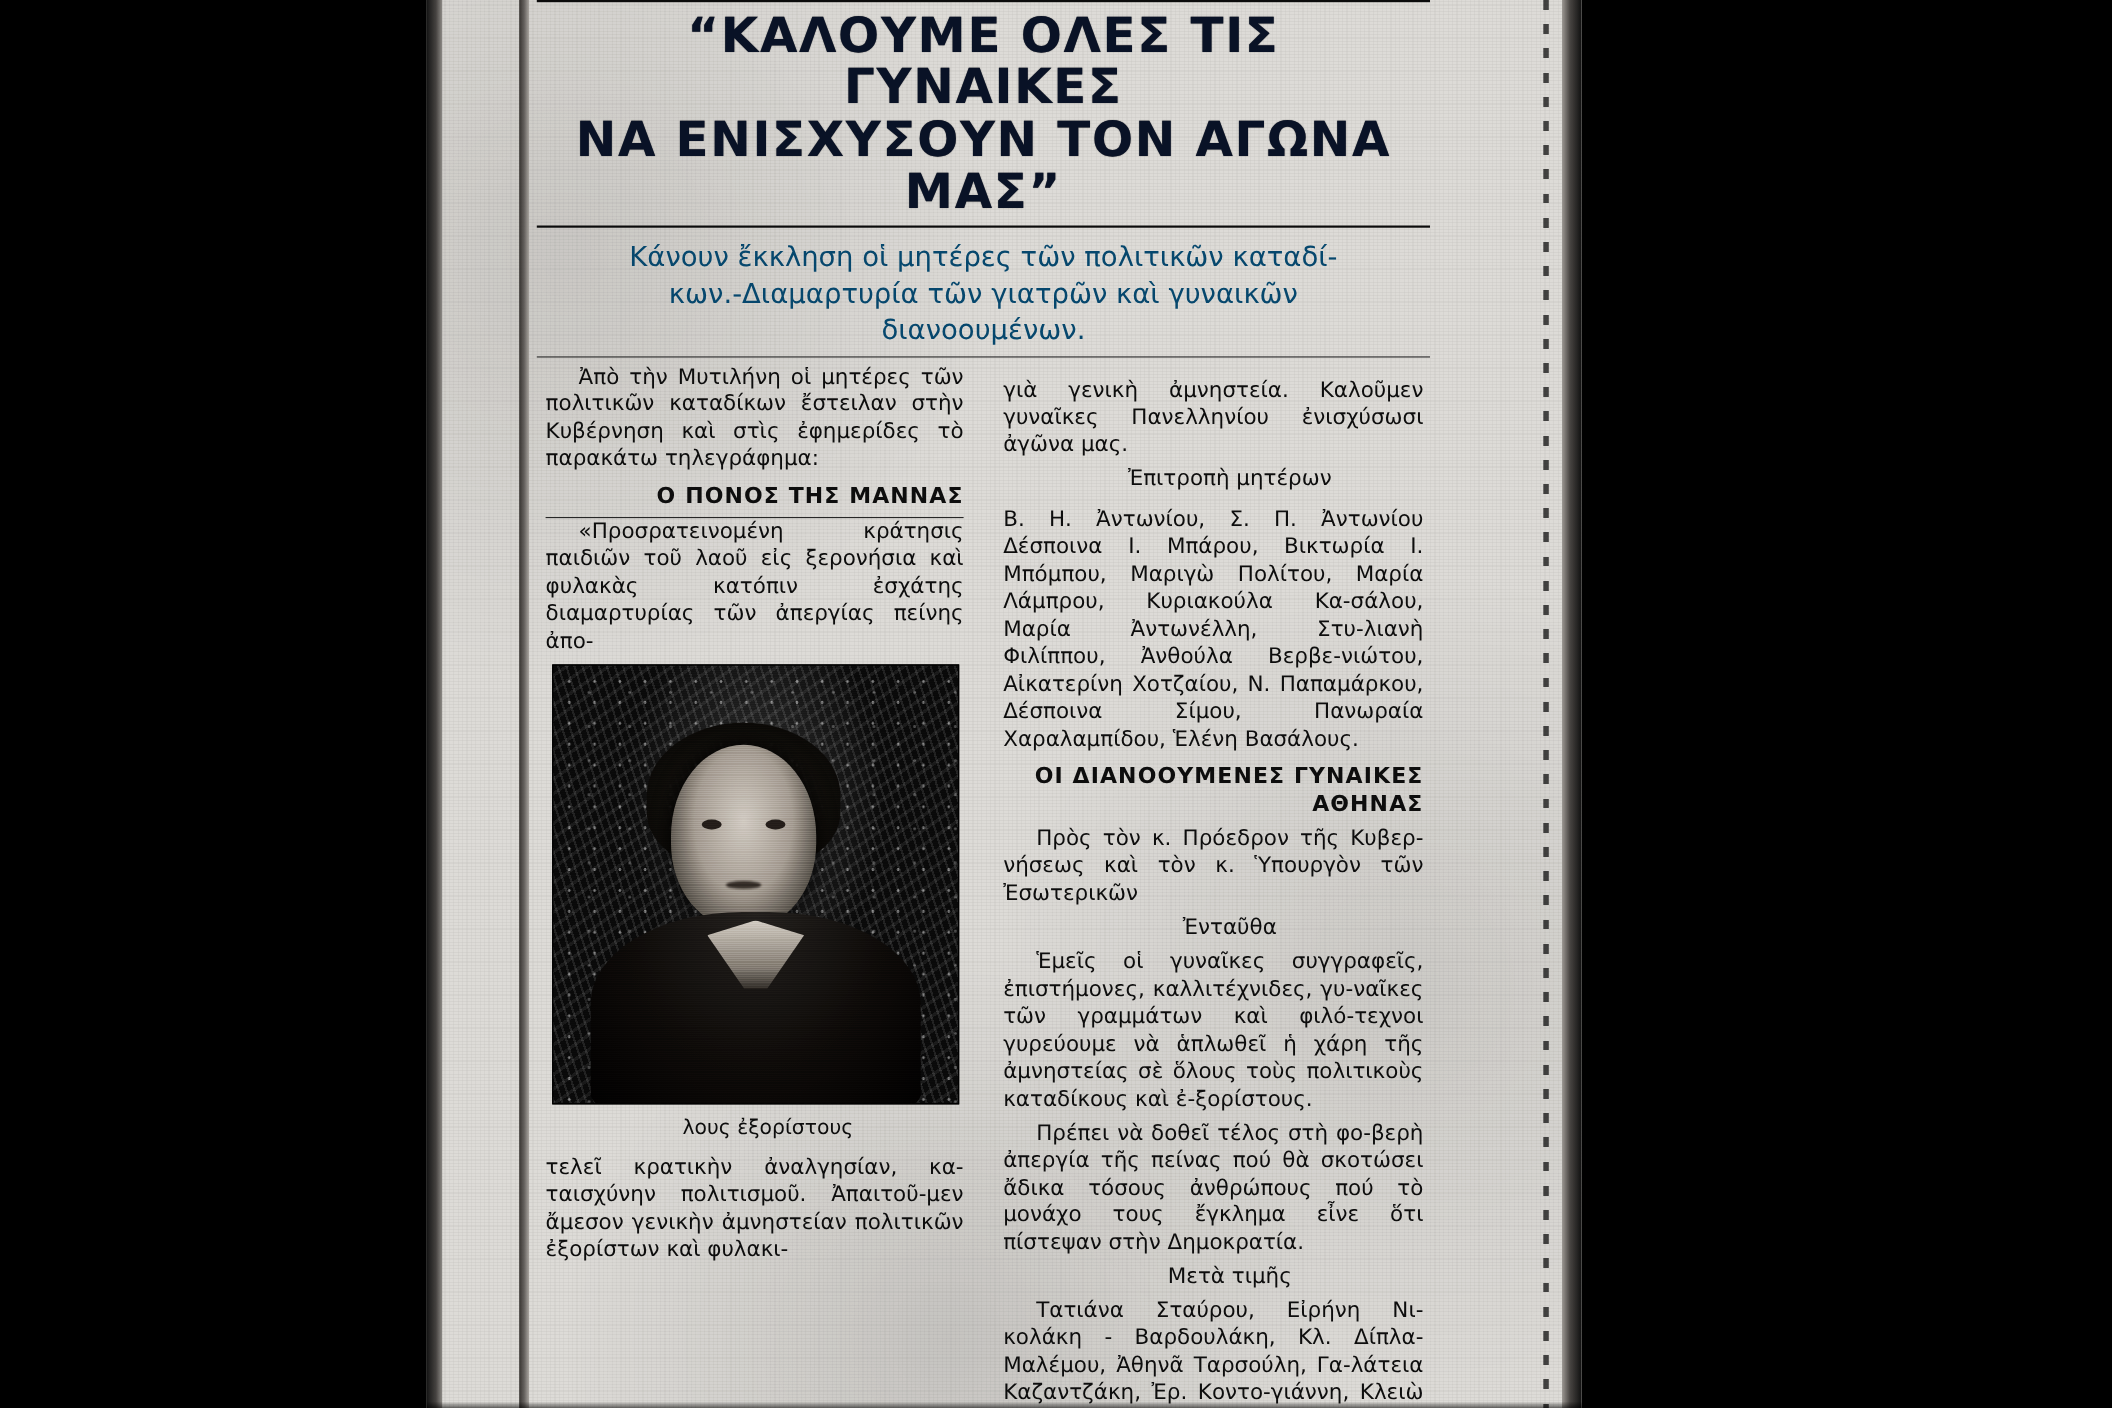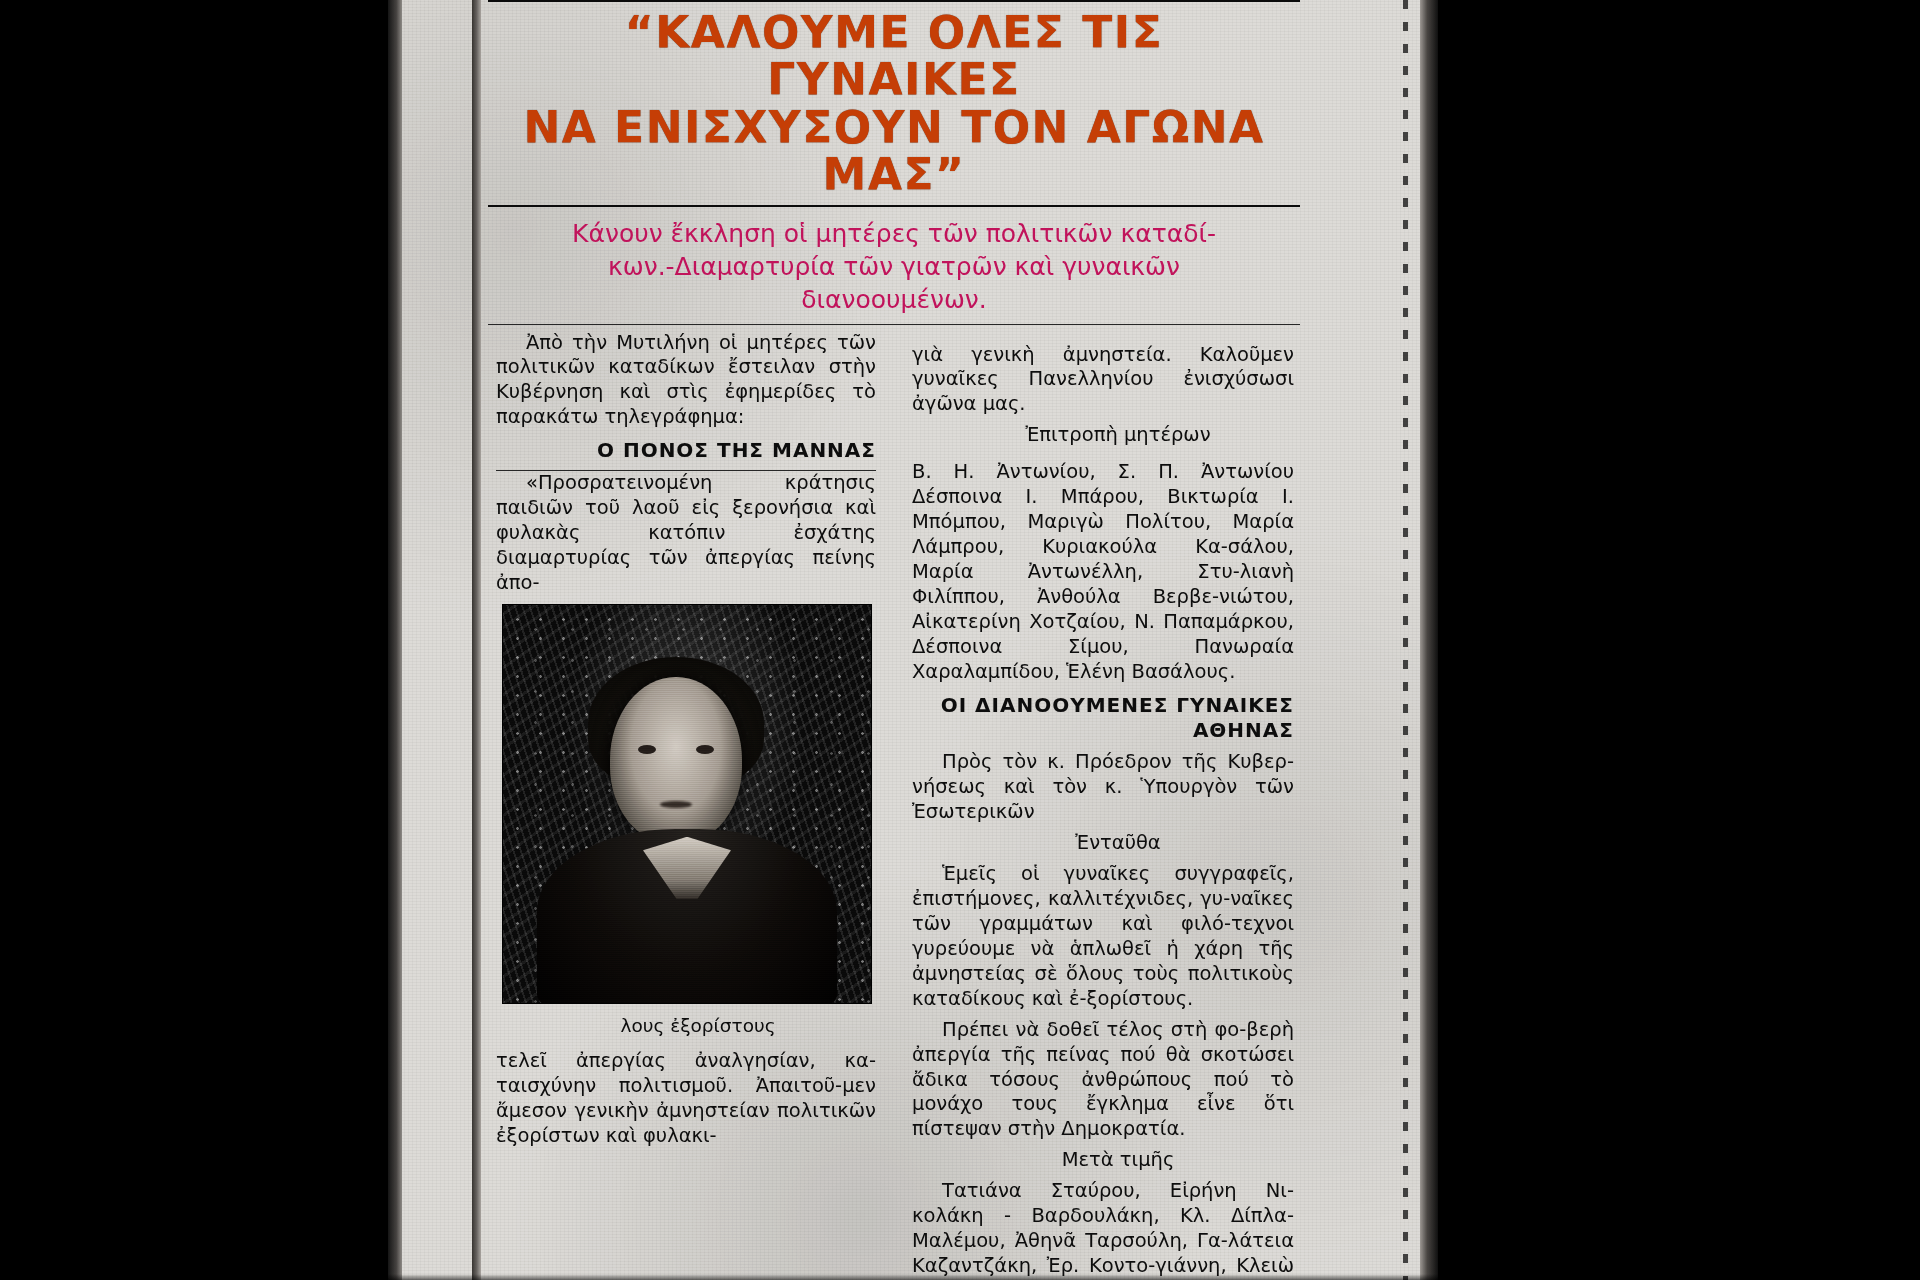--- a/index.html
+++ b/index.html
@@ -100,33 +100,33 @@
   .rule.thin { height: 1px; background: #2b2b2b; }
 
   .headline {
     font-family: "DejaVu Sans", sans-serif;
     font-weight: bold;
     font-size: 44px;
     line-height: 1.06;
     letter-spacing: 1.5px;
     text-align: center;
     padding: 8px 6px 6px 6px;
-    color: #c2410c;
+    color: #0f172a;
     text-shadow: 0 0 1px rgba(0,0,0,0.6);
   }
   .headline .l1 { display: block; }
   .headline .l2 { display: block; margin-top: 2px; }
 
   .subhead {
     font-family: "DejaVu Sans", sans-serif;
     font-size: 25px;
     line-height: 1.32;
     text-align: center;
     padding: 10px 16px 8px 16px;
-    color: #be185d;
+    color: #0c4a6e;
   }
 
   .columns {
     display: flex;
     gap: 0px;
     padding-top: 6px;
   }
   .col {
     width: 50%;
     box-sizing: border-box;
@@ -321,21 +321,21 @@
               <div class="body"></div>
               <div class="collar"></div>
               <div class="grain"></div>
             </div>
           </div>
 
           <p class="caption">
             <span class="last">λους ἐξορίστους</span>
           </p>
 
-          <p class="body noind">τελεῖ ἀπεργίας ἀναλγησίαν, κα-ταισχύνην πολιτισμοῦ. Ἀπαιτοῦ-μεν ἄμεσον γενικὴν ἀμνηστείαν πολιτικῶν ἐξορίστων καὶ φυλακι-</p>
+          <p class="body noind">τελεῖ κρατικὴν ἀναλγησίαν, κα-ταισχύνην πολιτισμοῦ. Ἀπαιτοῦ-μεν ἄμεσον γενικὴν ἀμνηστείαν πολιτικῶν ἐξορίστων καὶ φυλακι-</p>
         </div>
 
         <div class="col right">
           <p class="body noind">γιὰ γενικὴ ἀμνηστεία. Καλοῦμεν γυναῖκες Πανελληνίου ἐνισχύσωσι ἀγῶνα μας.</p>
 
           <p class="body center-line">Ἐπιτροπὴ μητέρων</p>
 
           <p class="body noind">Β. Η. Ἀντωνίου, Σ. Π. Ἀντωνίου Δέσποινα Ι. Μπάρου, Βικτωρία Ι. Μπόμπου, Μαριγὼ Πολίτου, Μαρία Λάμπρου, Κυριακούλα Κα-σάλου, Μαρία Ἀντωνέλλη, Στυ-λιανὴ Φιλίππου, Ἀνθούλα Βερβε-νιώτου, Αἰκατερίνη Χοτζαίου, Ν. Παπαμάρκου, Δέσποινα Σίμου, Πανωραία Χαραλαμπίδου, Ἑλένη Βασάλους.</p>
 
           <p class="minihead">ΟΙ ΔΙΑΝΟΟΥΜΕΝΕΣ ΓΥΝΑΙΚΕΣ ΑΘΗΝΑΣ</p>

